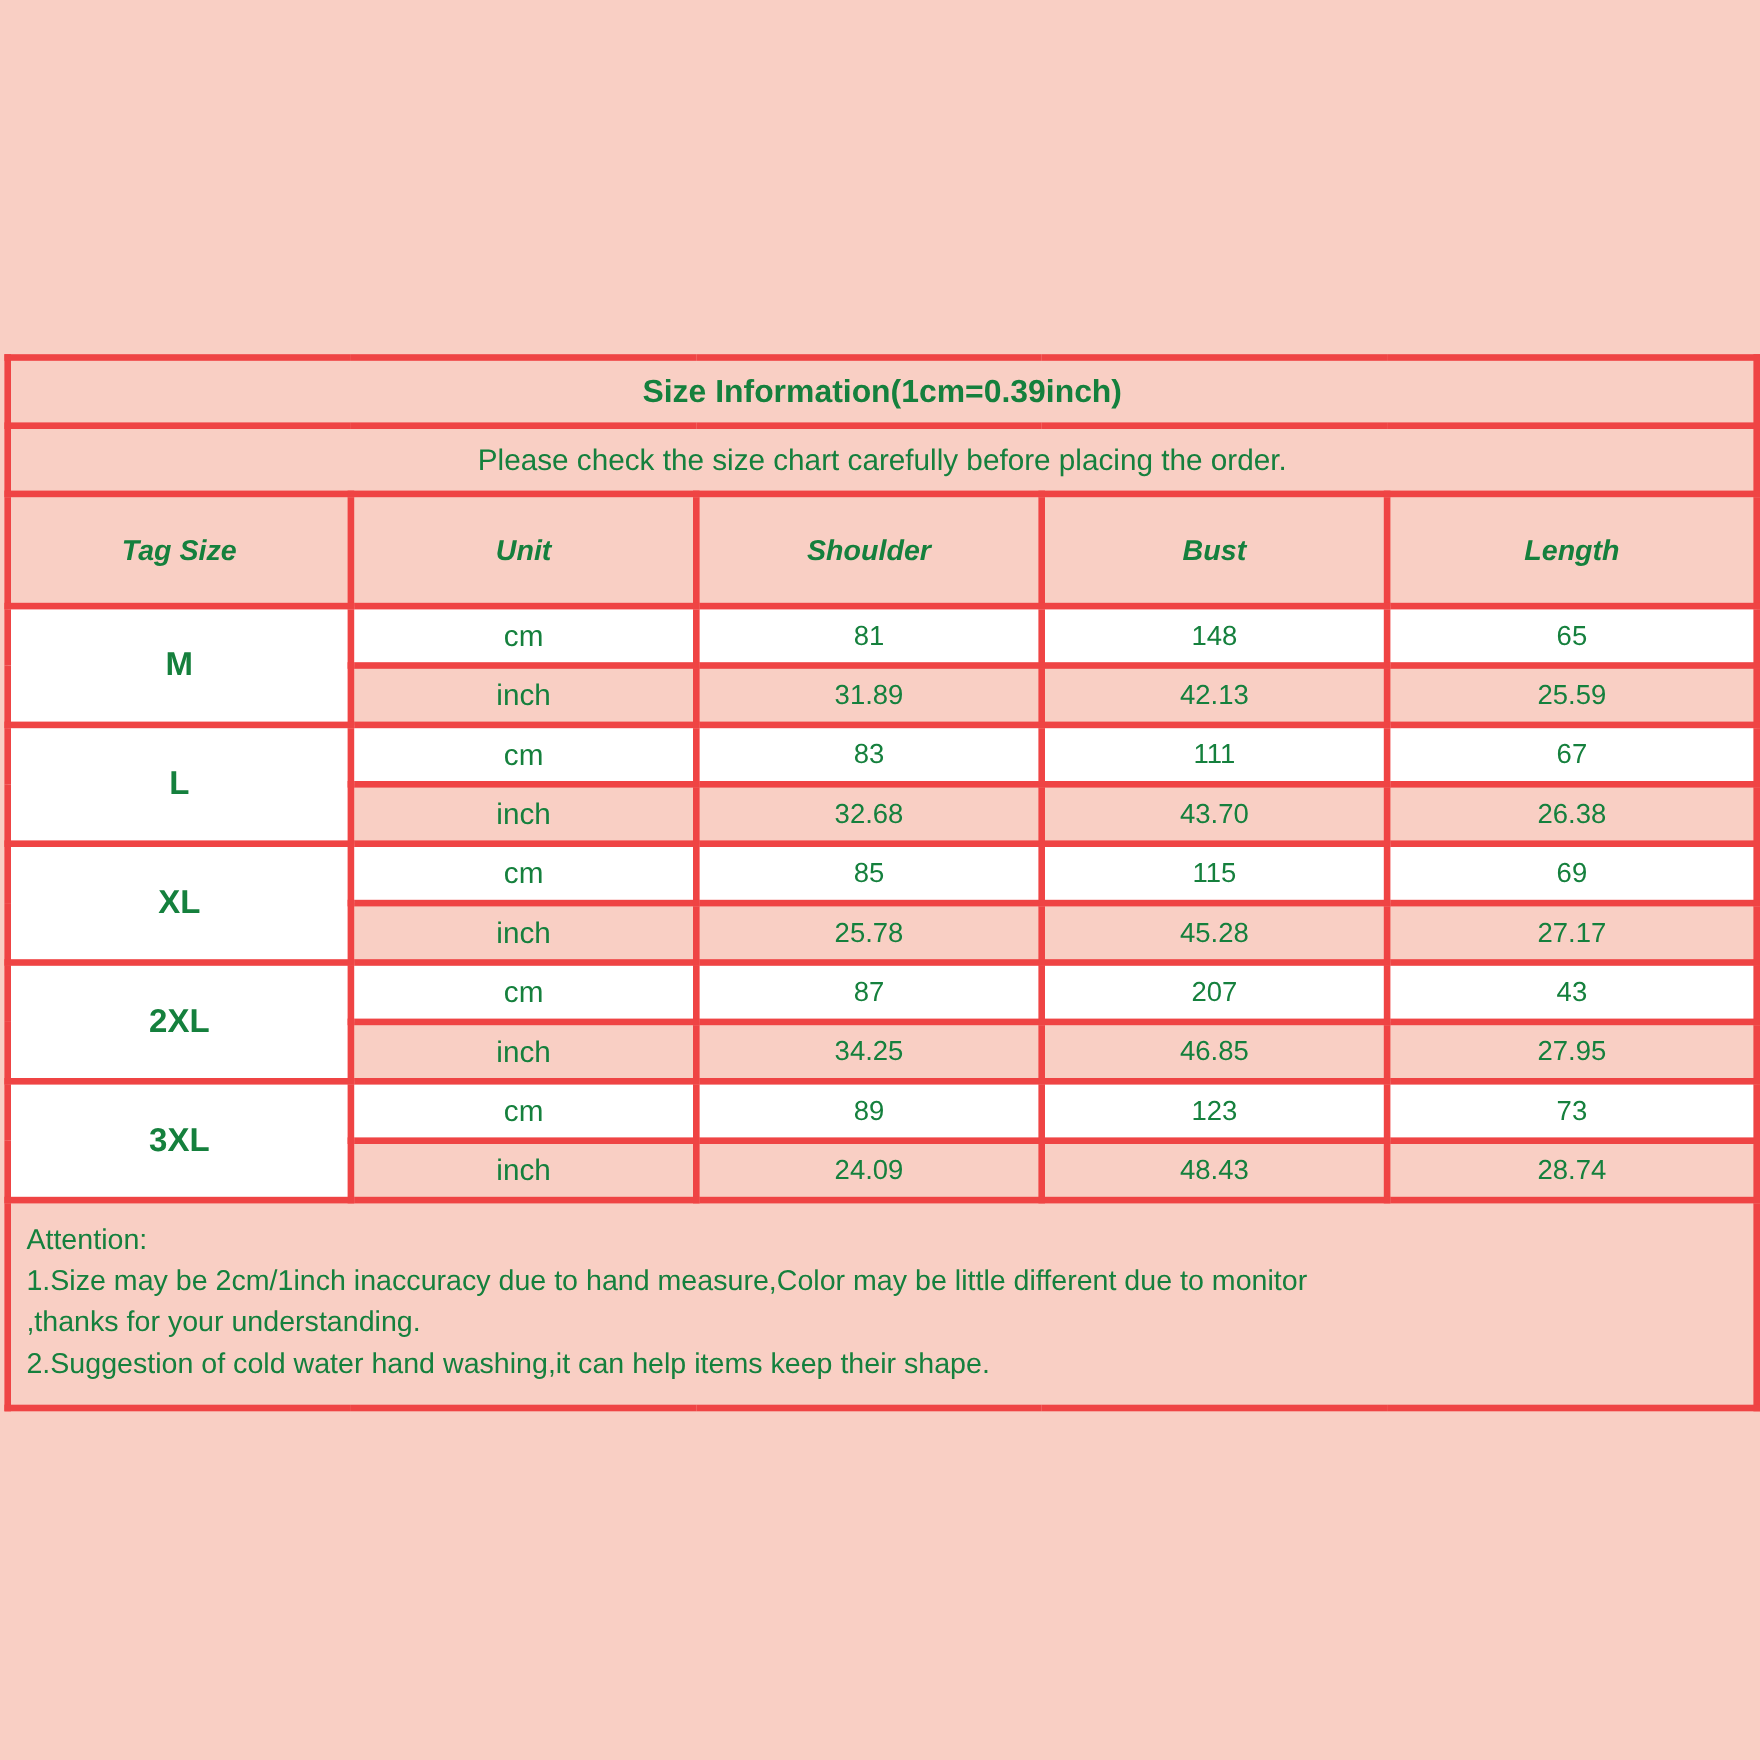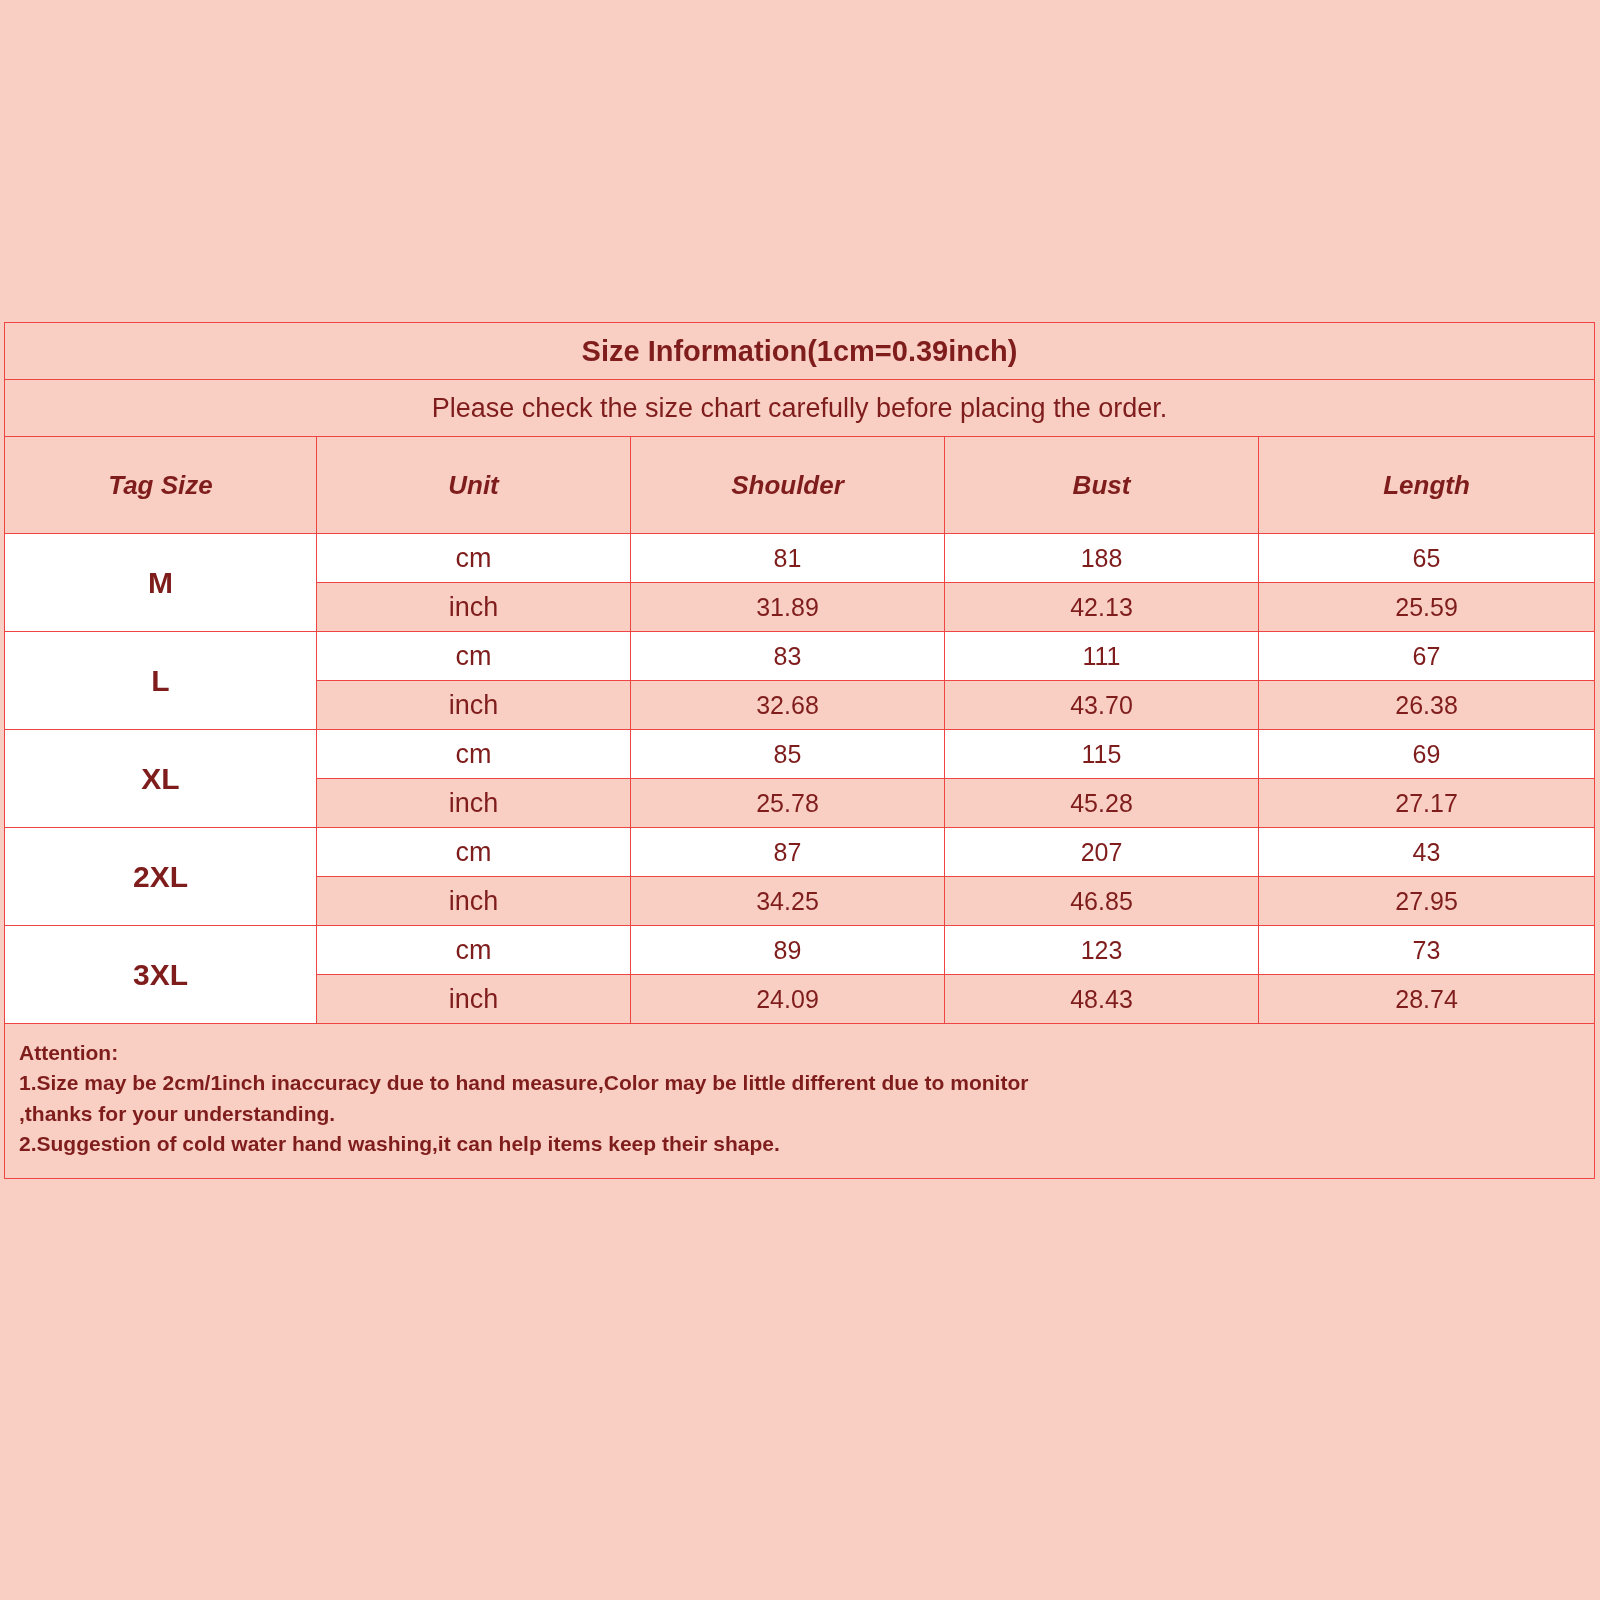--- a/index.html
+++ b/index.html
@@ -23,25 +23,25 @@
     left: 4px;
     top: 322px;
     width: 1590px;
   }
   table.size-table {
     border-collapse: collapse;
     width: 1590px;
     table-layout: fixed;
   }
   table.size-table td {
-    border: 1px solid #ef4444;
+    border: 6px solid #ef4444;
     padding: 0;
     text-align: center;
     vertical-align: middle;
-    color: #7f1d1d;
+    color: #15803d;
   }
   .title-cell {
     height: 56px;
     font-size: 29px;
     font-weight: bold;
     background: #f9cfc4;
   }
   .subtitle-cell {
     height: 56px;
     font-size: 27px;
@@ -71,23 +71,22 @@
   .row-cm td {
     background: #ffffff;
   }
   .row-inch td {
     background: #f9cfc4;
   }
   .attention-cell {
     background: #f9cfc4;
     text-align: left !important;
     padding: 14px 14px 18px 14px !important;
-    font-size: 21px;
+    font-size: 26px;
     line-height: 1.45;
-    font-weight: bold;
   }
   .attention-cell div {
     white-space: nowrap;
   }
   
   col.c-tag { width: 312px; }
   col.c-unit { width: 314px; }
   col.c-shoulder { width: 314px; }
   col.c-bust { width: 314px; }
   col.c-length { width: 336px; }
@@ -117,21 +116,21 @@
           <td class="header-cell">Unit</td>
           <td class="header-cell">Shoulder</td>
           <td class="header-cell">Bust</td>
           <td class="header-cell">Length</td>
         </tr>
 
         <tr class="row-cm">
           <td class="tag-cell" rowspan="2">M</td>
           <td class="unit-cell">cm</td>
           <td class="val-cell">81</td>
-          <td class="val-cell">188</td>
+          <td class="val-cell">148</td>
           <td class="val-cell">65</td>
         </tr>
         <tr class="row-inch">
           <td class="unit-cell">inch</td>
           <td class="val-cell">31.89</td>
           <td class="val-cell">42.13</td>
           <td class="val-cell">25.59</td>
         </tr>
 
         <tr class="row-cm">

